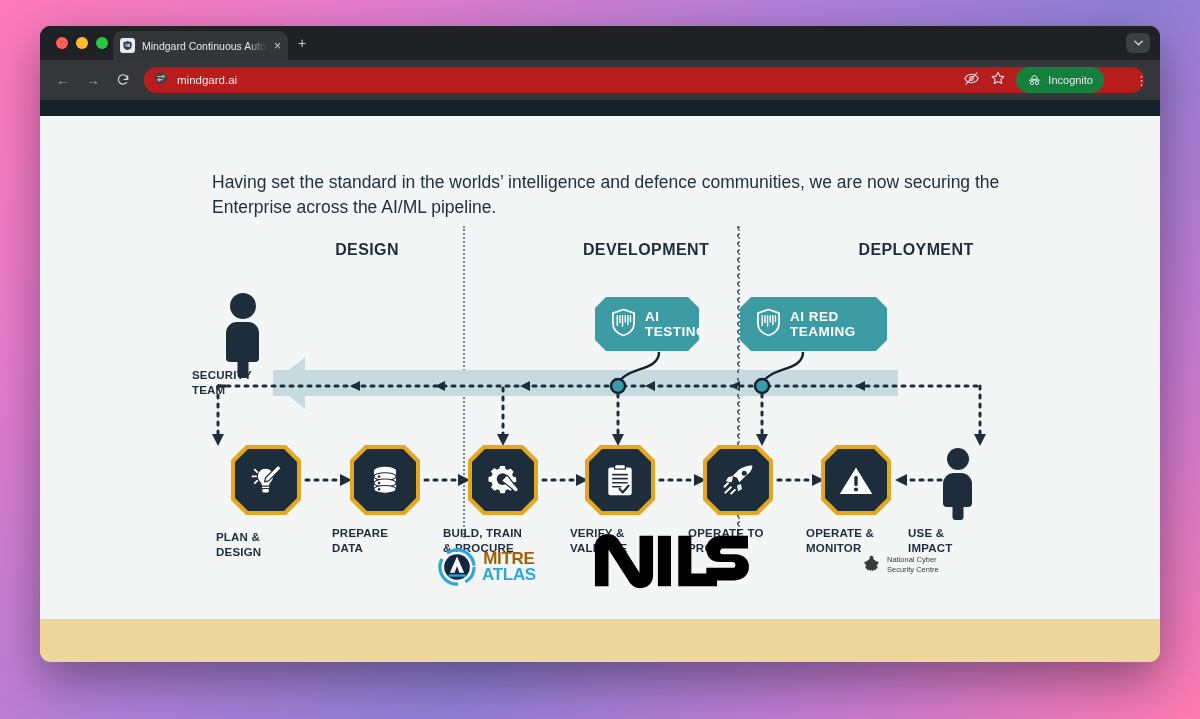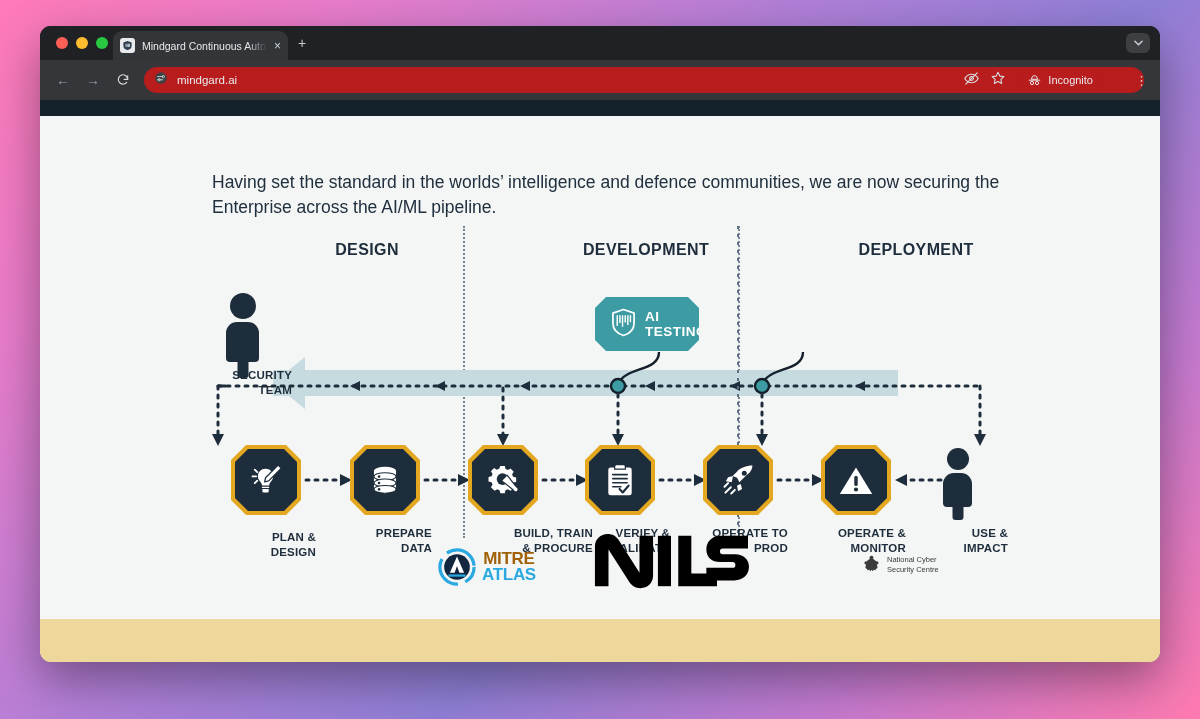--- a/index.html
+++ b/index.html
@@ -37,21 +37,21 @@
   .navbtn{width:26px;height:26px;border-radius:50%;display:flex;align-items:center;justify-content:center;color:#9aa0a6;font-size:14px;}
   .navbtn.active{color:#d6d9dc;}
   .omnibox{
     flex:1 1 auto;height:26px;background:#b91c1c;border-radius:13px;margin:0 6px 0 4px;
     display:flex;align-items:center;padding:0 10px;box-sizing:border-box;gap:9px;
   }
   .omni-url{font-size:11.5px;color:#e8eaed;}
   .tb-icons{position:absolute;right:56px;display:flex;align-items:center;gap:10px;}
   .incognito{
     display:flex;align-items:center;gap:6px;height:26px;padding:0 11px;
-    background:#b91c1c;border-radius:13px;color:#e8eaed;font-size:11px;
+    background:#15803d;border-radius:13px;color:#e8eaed;font-size:11px;
   }
   .kebab{position:absolute;right:12px;color:#cdd1d4;font-size:13px;letter-spacing:0;line-height:1;}
   
   .viewport{position:absolute;left:0;top:74px;width:1120px;height:562px;background:#f4f5f5;}
   .page-topbar{height:16px;background:#12212a;}
   .page-body{position:relative;height:503px;background:#f4f5f5;}
   .page-footer{height:43px;background:#eed79b;}
 
   
   .headline{
@@ -78,21 +78,21 @@
   .person .head{width:26px;height:26px;border-radius:50%;background:#1e2d3b;margin:0 auto;}
   .person .body{
     width:33px;height:40px;background:#1e2d3b;margin:3px auto 0;
     border-radius:11px 11px 4px 4px;position:relative;
   }
   .person .legs{
     position:absolute;left:50%;transform:translateX(-50%);bottom:-16px;
     width:11px;height:18px;background:#1e2d3b;border-radius:0 0 3px 3px;
   }
   .caption{
-    position:absolute;text-align:right;font-size:11.5px;font-weight:700;
+    position:absolute;text-align:left;font-size:11.5px;font-weight:700;
     line-height:1.3;color:#1e2d3b;letter-spacing:.2px;
   }
   
   .badge{
     position:absolute;height:54px;background:#3d9ca3;color:#fff;
     display:flex;align-items:center;gap:9px;padding:0 16px;box-sizing:border-box;
     font-size:13.5px;font-weight:700;letter-spacing:.5px;
     clip-path:polygon(11px 0,calc(100% - 11px) 0,100% 11px,100% calc(100% - 11px),calc(100% - 11px) 100%,11px 100%,0 calc(100% - 11px),0 11px);
     filter:drop-shadow(1.5px 2px 0 #26545c);
   }
@@ -222,20 +222,29 @@
 
       <div class="badge" style="left:555px;top:181px;width:104px">
         <span>
           <svg width="25" height="29" viewBox="0 0 26 30">
               <path d="M13 1.5 2 5.2v10.2C2 22.6 7 26.6 13 28.5c6-1.9 11-5.9 11-13.1V5.2L13 1.5z" fill="none" stroke="#fff" stroke-width="1.8" stroke-linejoin="round"></path>
               <path d="M6.5 8v10M9.3 8v7M12 8v11M14.8 8v6.5M17.5 8v9M20.2 8v6" stroke="#fff" stroke-width="1.5" stroke-linecap="round"></path>
             </svg>
         </span>
         <span>AI TESTING</span>
       </div>
+      <div class="badge" style="left:700px;top:181px;width:147px">
+        <span>
+          <svg width="25" height="29" viewBox="0 0 26 30">
+              <path d="M13 1.5 2 5.2v10.2C2 22.6 7 26.6 13 28.5c6-1.9 11-5.9 11-13.1V5.2L13 1.5z" fill="none" stroke="#fff" stroke-width="1.8" stroke-linejoin="round"></path>
+              <path d="M6.5 8v10M9.3 8v7M12 8v11M14.8 8v6.5M17.5 8v9M20.2 8v6" stroke="#fff" stroke-width="1.5" stroke-linecap="round"></path>
+            </svg>
+        </span>
+        <span>AI RED TEAMING</span>
+      </div>
 
       <svg style="position:absolute;left:0;top:0;width:1120px;height:503px;pointer-events:none">
 
         <path d="M619 236 C 619 256, 586 250, 578 268" fill="none" stroke="#14202b" stroke-width="2.4"></path>
         <path d="M763 236 C 763 256, 730 250, 722 268" fill="none" stroke="#14202b" stroke-width="2.4"></path>
 
         <line x1="178" y1="270" x2="940" y2="270" stroke="#1e2d3b" stroke-width="3" stroke-dasharray="3 6" stroke-linecap="round"></line>
 
         <polygon points="310,270 320,265 320,275" fill="#1e2d3b"></polygon>
         <polygon points="395,270 405,265 405,275" fill="#1e2d3b"></polygon>

